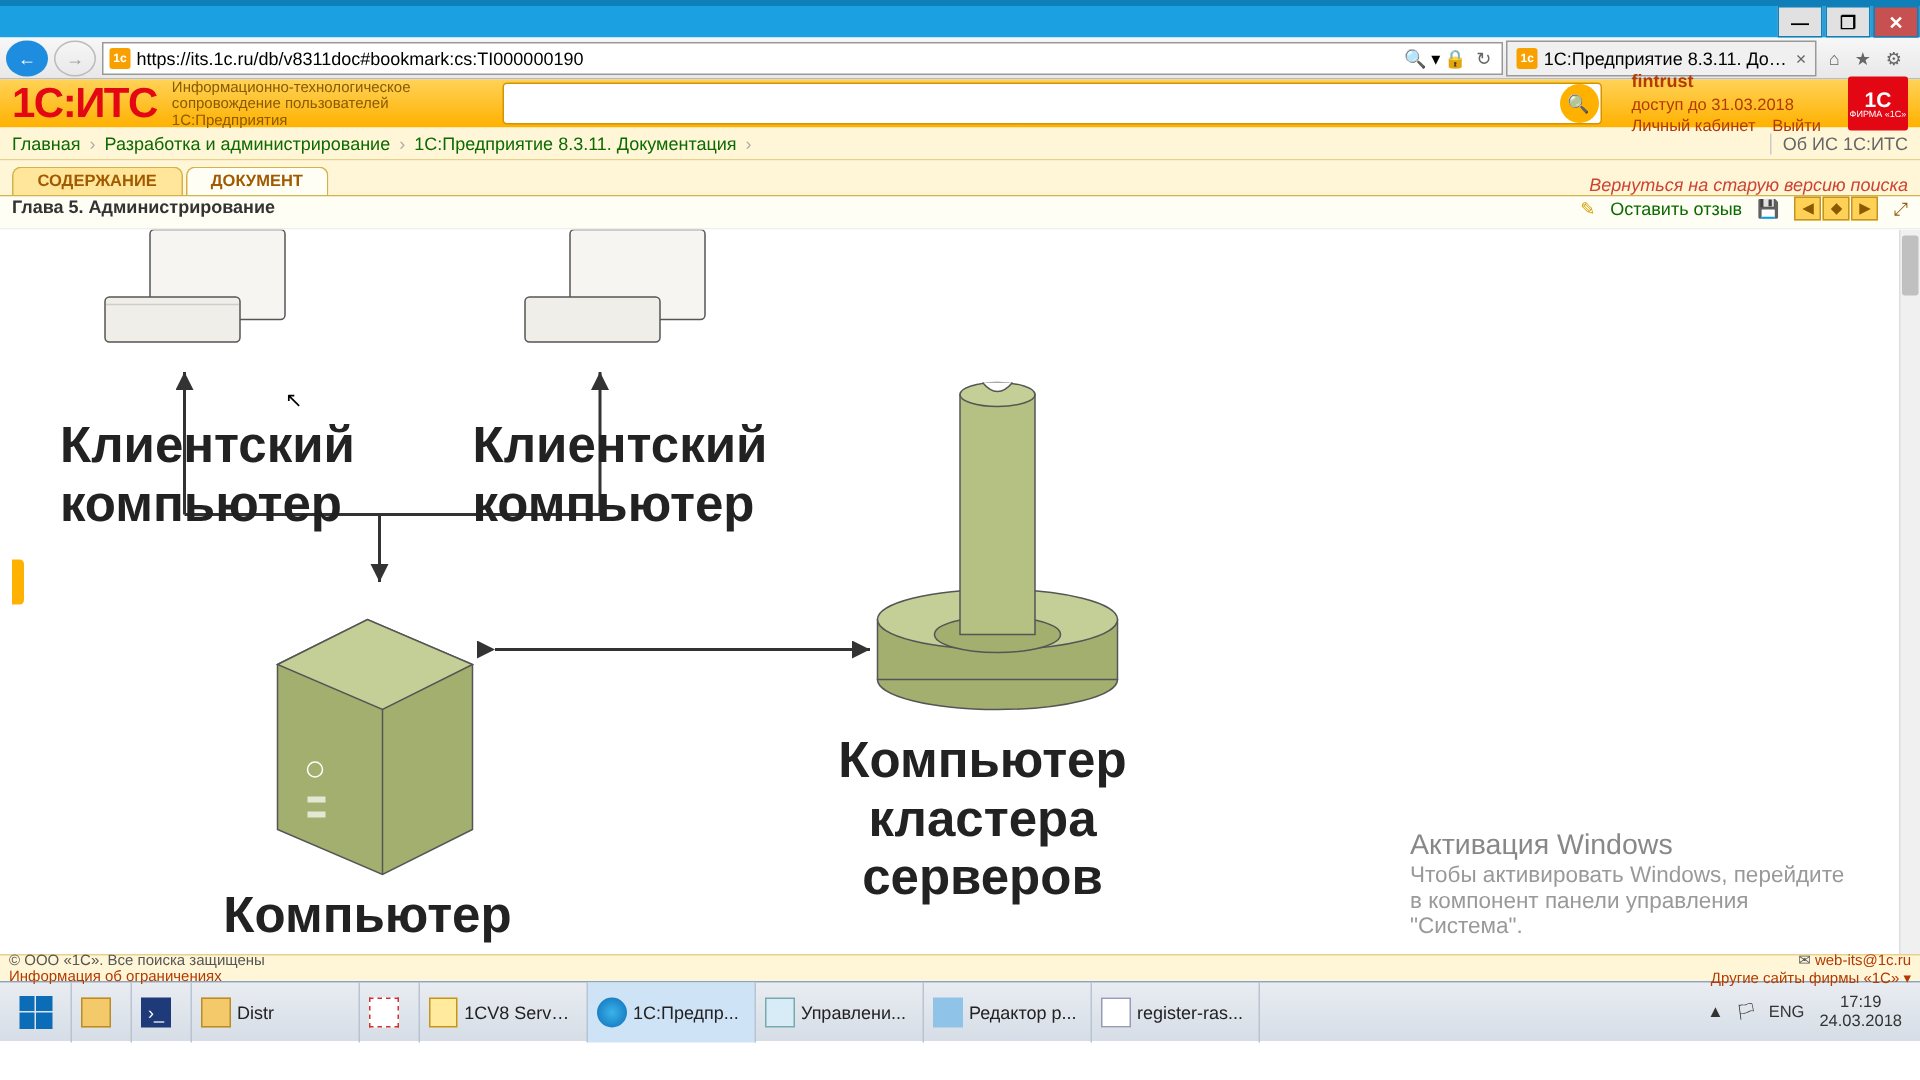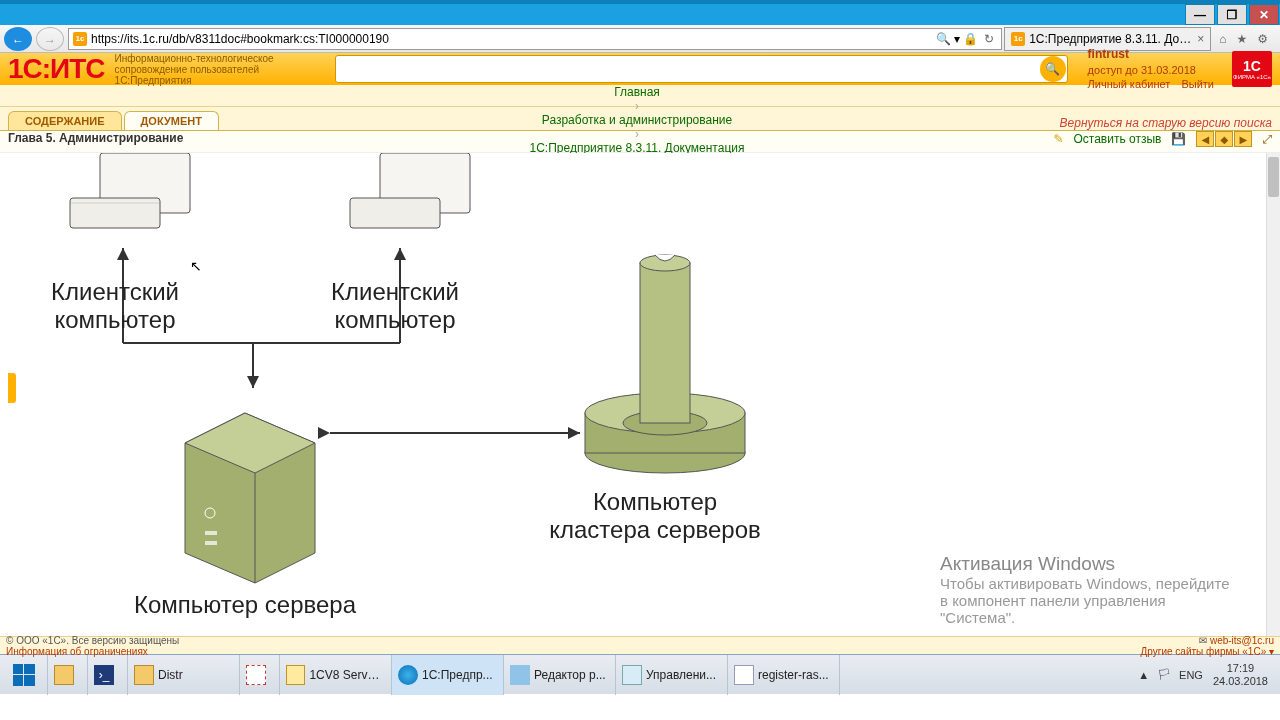--- a/index.html
+++ b/index.html
@@ -32,21 +32,21 @@
 .its-tagline { color: #8a5a00; font-size: 10px; line-height: 1.1; width: 190px; }
 .its-search { flex: 1; height: 28px; border: 1px solid #d49400; background: #fff; border-radius: 3px; display: flex; align-items: center; margin: 0 10px 0 30px; }
 .its-search input { flex: 1; border: none; outline: none; padding: 0 8px; }
 .its-search-btn { width: 26px; height: 26px; background: #ffb100; border-radius: 50%; display: flex; align-items: center; justify-content: center; color: #fff; margin: 1px; cursor: pointer; }
 .its-user { color: #b33a00; font-size: 11px; line-height: 1.3; margin: 0 10px; }
 .its-user b { font-size: 12px; }
 .its-user .links a { color: #b33a00; margin-right: 8px; cursor: pointer; }
 .its-1c { width: 40px; height: 36px; background: #e30613; color: #fff; font-size: 9px; text-align: center; display: flex; flex-direction: column; justify-content: center; border-radius: 2px; }
 
 
-.crumbs { height: 22px; background: #fff6d8; border-bottom: 1px solid #e8d18a; display: flex; align-items: center; padding: 0 8px; font-size: 12px; flex-direction: column; }
+.crumbs { height: 22px; background: #fff6d8; border-bottom: 1px solid #e8d18a; display: flex; align-items: center; padding: 0 8px; font-size: 12px; }
 .crumbs a { color: #0b6a00; margin-right: 6px; cursor: pointer; }
 .crumbs .sep { color: #aaa; margin-right: 6px; }
 .crumbs .right { margin-left: auto; color: #666; border-left: 1px solid #ccc; padding-left: 8px; }
 
 
 .doc-tab-row { height: 24px; background: #fff6d8; display: flex; align-items: flex-end; padding: 0 8px; border-bottom: 1px solid #d4b24a; }
 .doc-tab { padding: 3px 16px; font-size: 11px; font-weight: bold; color: #a05a00; background: #ffe69a; border: 1px solid #d4b24a; border-bottom: none; border-radius: 6px 6px 0 0; margin-right: 2px; cursor: pointer; }
 .doc-tab.active { background: #fffef5; color: #a05a00; }
 .doc-tab-row .oldver { margin-left: auto; color: #c43; font-style: italic; font-size: 12px; cursor: pointer; }
 
@@ -59,21 +59,21 @@
 .chapter .save-ico { color: #8a5a00; cursor: pointer; }
 .chapter .expand-ico { color: #8a5a00; cursor: pointer; }
 
 
 .content { position: relative; height: 483px; background: #fff; overflow: hidden; }
 .scrollbar { position: absolute; right: 0; top: 0; bottom: 0; width: 14px; background: #f0f0f0; border-left: 1px solid #ddd; }
 .scrollbar .thumb { position: absolute; left: 1px; right: 1px; top: 4px; height: 40px; background: #c0c0c0; border-radius: 2px; }
 .side-handle { position: absolute; left: 8px; top: 220px; width: 8px; height: 30px; background: #ffb100; border-radius: 0 3px 3px 0; cursor: pointer; }
 
 .diagram { position: relative; width: 100%; height: 100%; }
-.node-label { position: absolute; font-size: 24px; color: #222; text-align: center; font-family: "Segoe UI", sans-serif; }
+.node-label { position: absolute; font-size: 34px; color: #222; text-align: center; font-family: "Segoe UI", sans-serif; font-weight: bold; }
 
 
 .footer { height: 18px; background: #fff6d8; border-top: 1px solid #e8d18a; display: flex; align-items: center; padding: 0 6px; font-size: 10px; color: #555; }
 .footer .left a { color: #b33a00; }
 .footer .right { margin-left: auto; text-align: right; }
 .footer .right a { color: #b33a00; }
 
 
 .taskbar { height: 40px; background: linear-gradient(#e9edf2,#d6dde6); border-top: 1px solid #8ca4bf; display: flex; align-items: center; }
 .tb-btn { height: 40px; display: flex; align-items: center; padding: 0 6px; border-right: 1px solid #b8c4d2; cursor: pointer; min-width: 40px; }
@@ -232,21 +232,21 @@
     </div>
     <div style="position:absolute; left:190px; top:105px; font-size:14px; color:#000;">↖</div>
   </div>
   <div class="scrollbar">
       <div class="thumb"></div>
     </div>
 </div>
 
 <div class="footer">
   <div class="left">
-    <span>© ООО «1С». Все версию защищены</span><br>
+    <span>© ООО «1С». Все поиска защищены</span><br>
     <a>Информация об ограничениях</a>
   </div>
   <div class="right">
     <span>✉</span> <a>web-its@1c.ru</a><br>
     <a>Другие сайты фирмы «1С» ▾</a>
   </div>
 </div>
 
 <div class="taskbar">
   <div class="tb-btn start">
@@ -272,26 +272,26 @@
     </div>
   <div class="tb-btn tb-app">
       <span class="tb-ico" style="background:#ffea9e;border:1px solid #c49420;"></span>
       <span class="tb-label">1CV8 Server...</span>
     </div>
   <div class="tb-btn tb-app" style="background:#cfe3f7;">
       <span class="tb-ico" style="background:radial-gradient(circle,#3bb3ea,#0b6db7);border-radius:50%;"></span>
       <span class="tb-label">1С:Предпр...</span>
     </div>
   <div class="tb-btn tb-app">
+      <span class="tb-ico" style="background:#d8ecf7;border:1px solid #7aa;"></span>
+      <span class="tb-label">Управлени...</span>
+    </div>
+  <div class="tb-btn tb-app">
       <span class="tb-ico" style="background:#8fc4e8;"></span>
       <span class="tb-label">Редактор р...</span>
-    </div>
-  <div class="tb-btn tb-app">
-      <span class="tb-ico" style="background:#d8ecf7;border:1px solid #7aa;"></span>
-      <span class="tb-label">Управлени...</span>
     </div>
   <div class="tb-btn tb-app">
       <span class="tb-ico" style="background:#fff;border:1px solid #99b;"></span>
       <span class="tb-label">register-ras...</span>
     </div>
   <div class="tray">
     <span>▲</span>
     <span>🏳</span>
     <span>ENG</span>
     <div class="clock">

